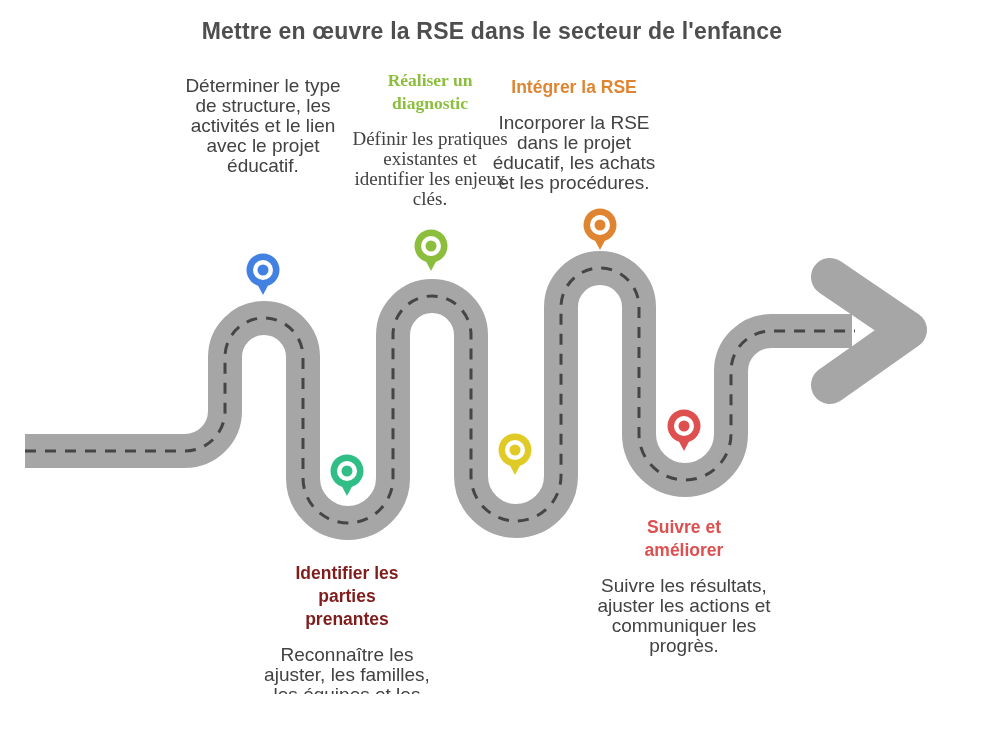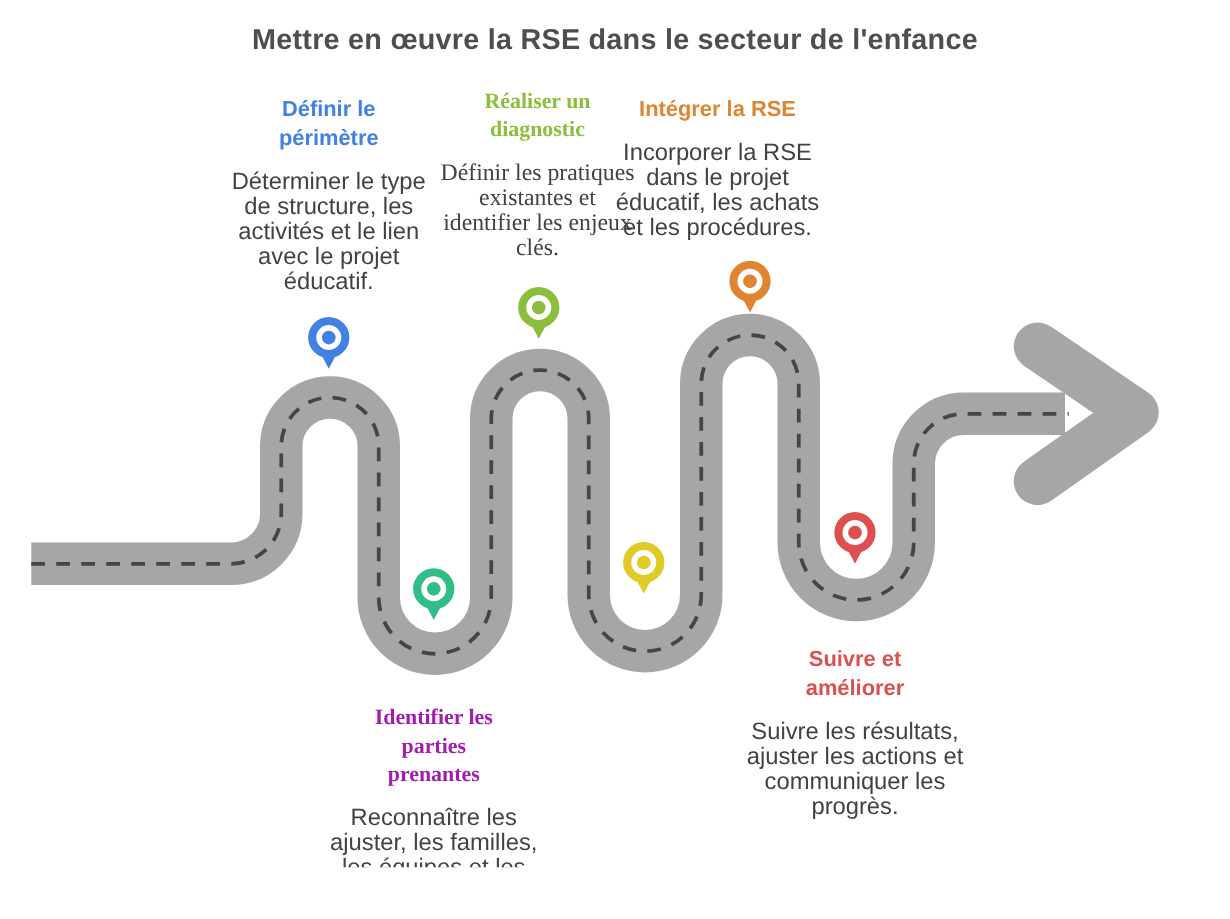--- a/index.html
+++ b/index.html
@@ -122,31 +122,29 @@
 
     <g transform="translate(684,426)">
       <path d="M -9 8 L 9 8 L 0 25 Z" fill="#de5050"></path>
       <circle r="16.5" fill="#de5050"></circle>
       <circle r="10" fill="#ffffff"></circle>
       <circle r="5.5" fill="#de5050"></circle>
     </g>
   </svg>
 
   <div class="step s0">
-    <div class="step-title" style="color: rgb(66, 128, 226);">Définir le
-périmètre</div>
     <div class="step-desc">Déterminer le type
 de structure, les
 activités et le lien
 avec le projet
 éducatif.</div>
   </div>
 
   <div class="step s1">
-    <div class="step-title" style="color: #a21caf; font-family: Liberation Serif, serif;">Identifier les
+    <div class="step-title" style="color: #7f1d1d;">Identifier les
 parties
 prenantes</div>
     <div class="step-desc">Reconnaître les
 ajuster, les familles,
 les équipes et les
 partenaires.</div>
   </div>
 
   <div class="step s2">
     <div class="step-title" style="color: rgb(139, 190, 60);">Réaliser un

